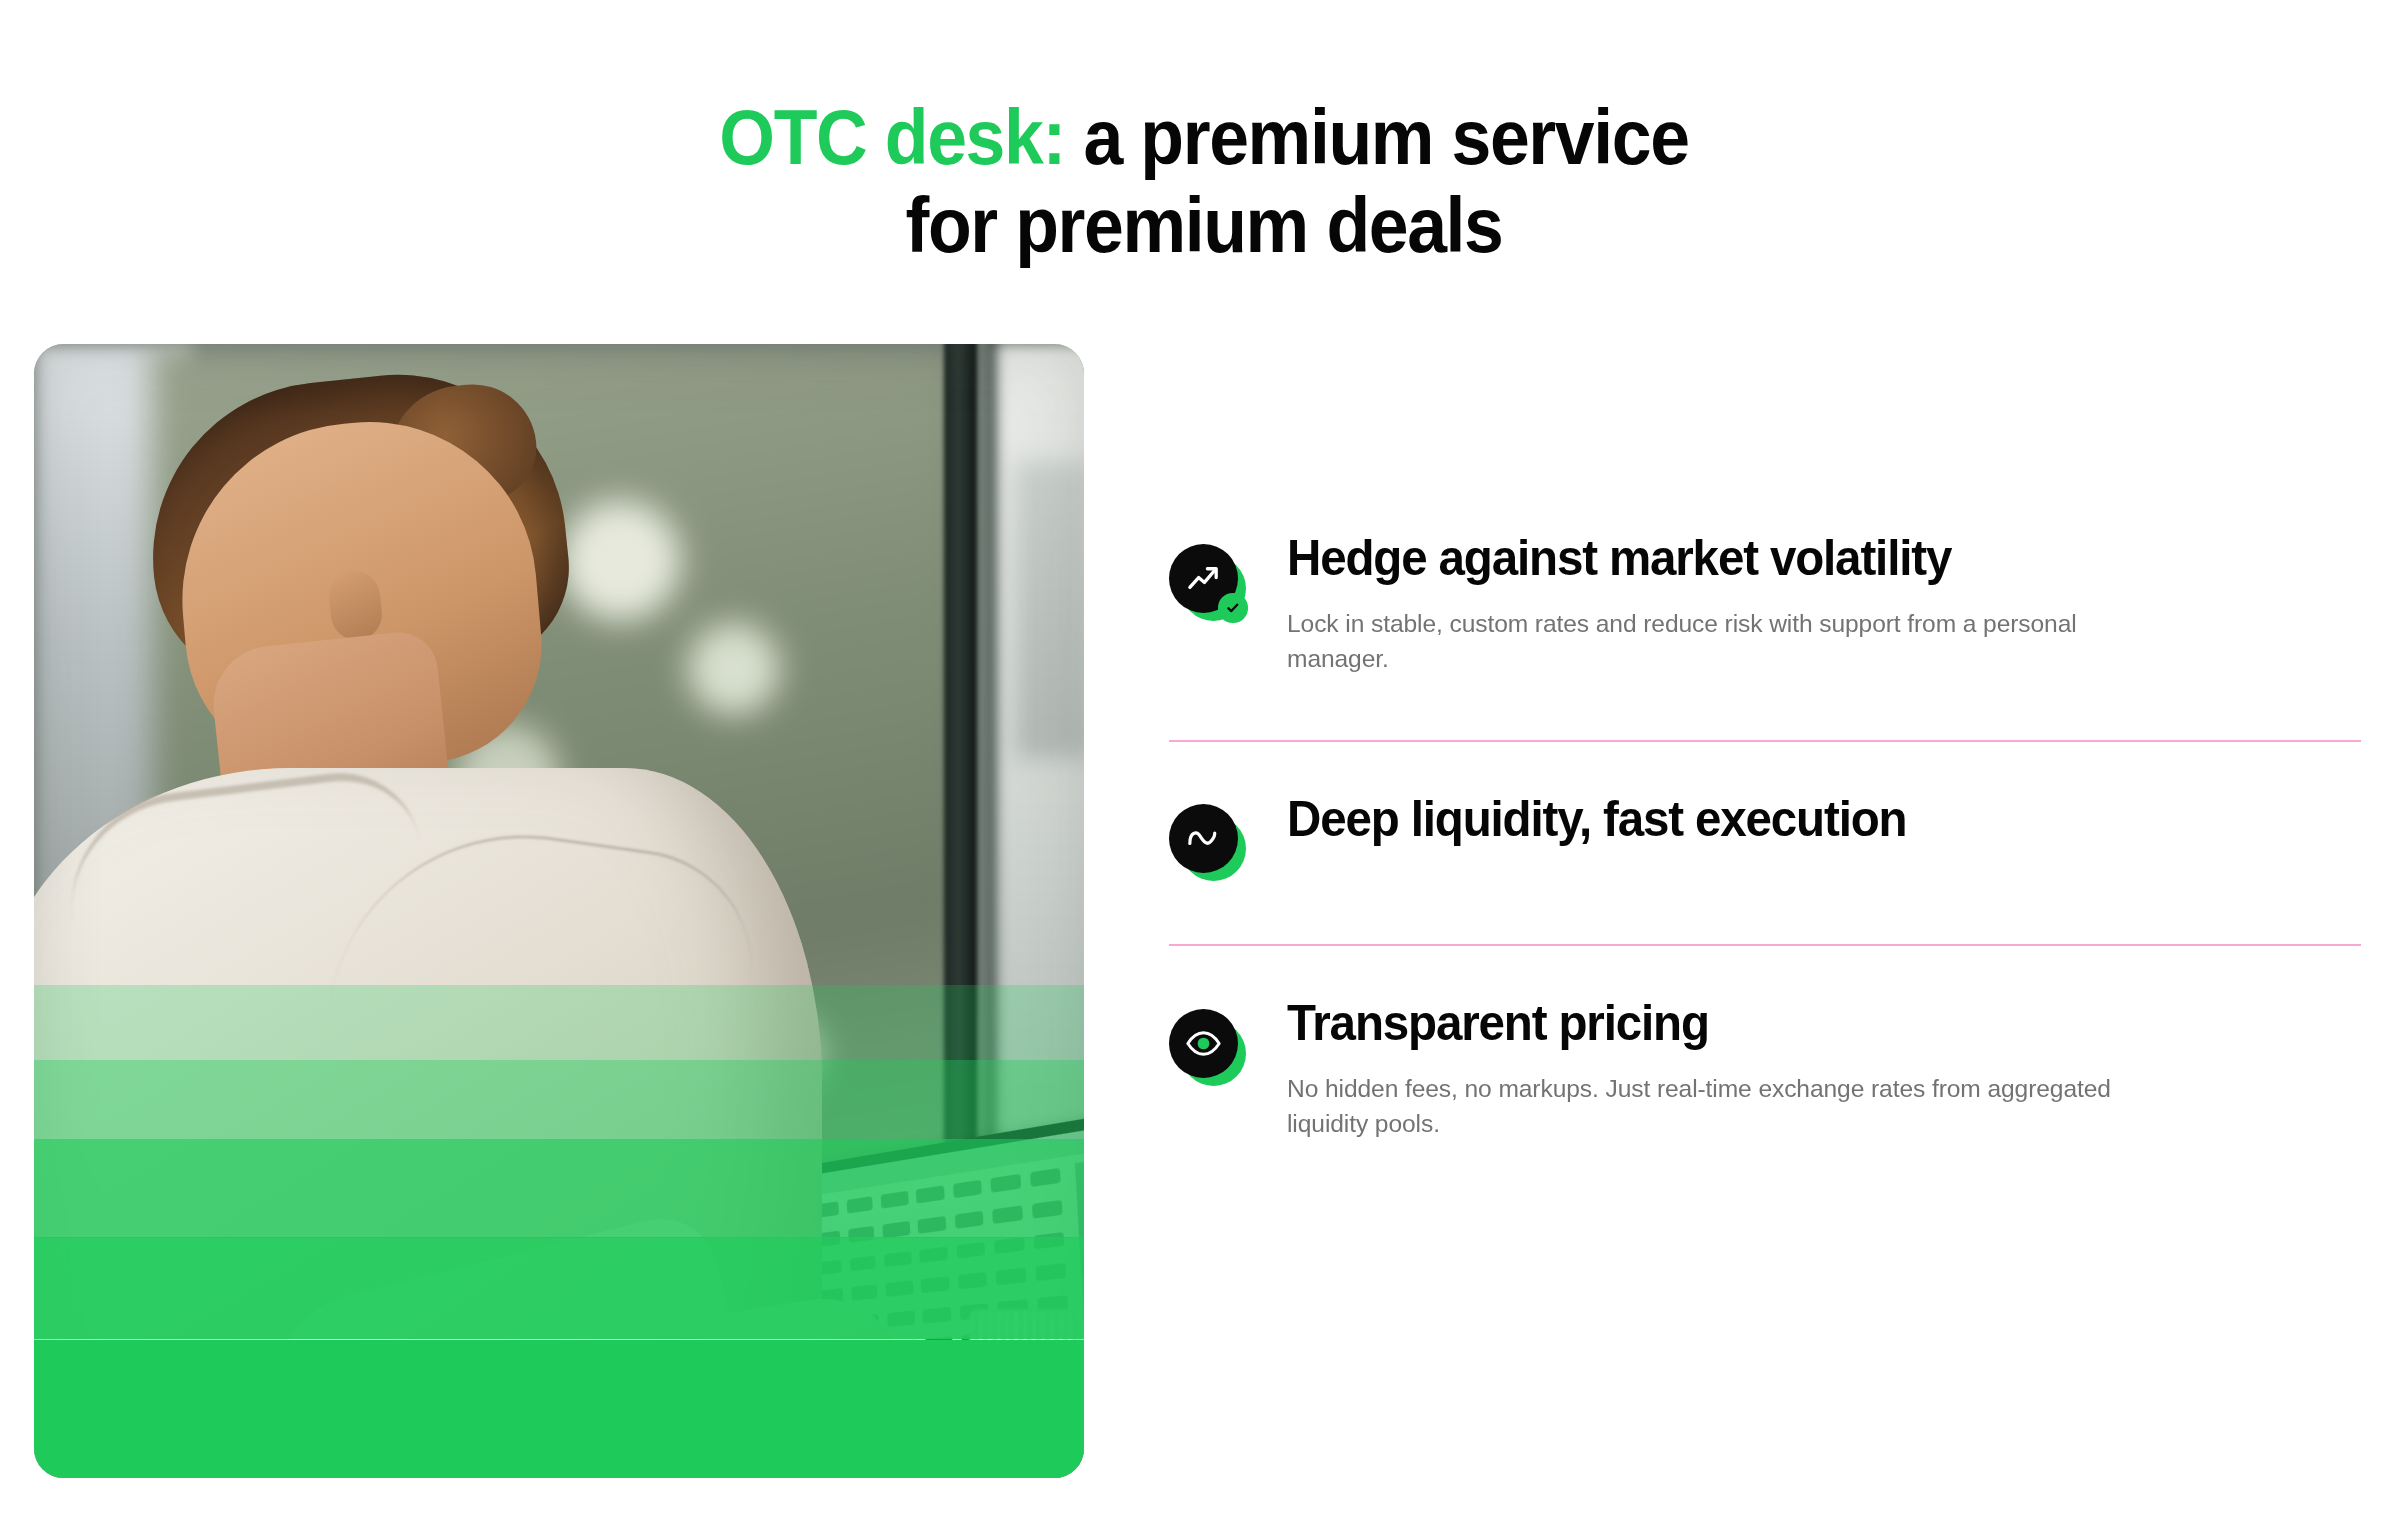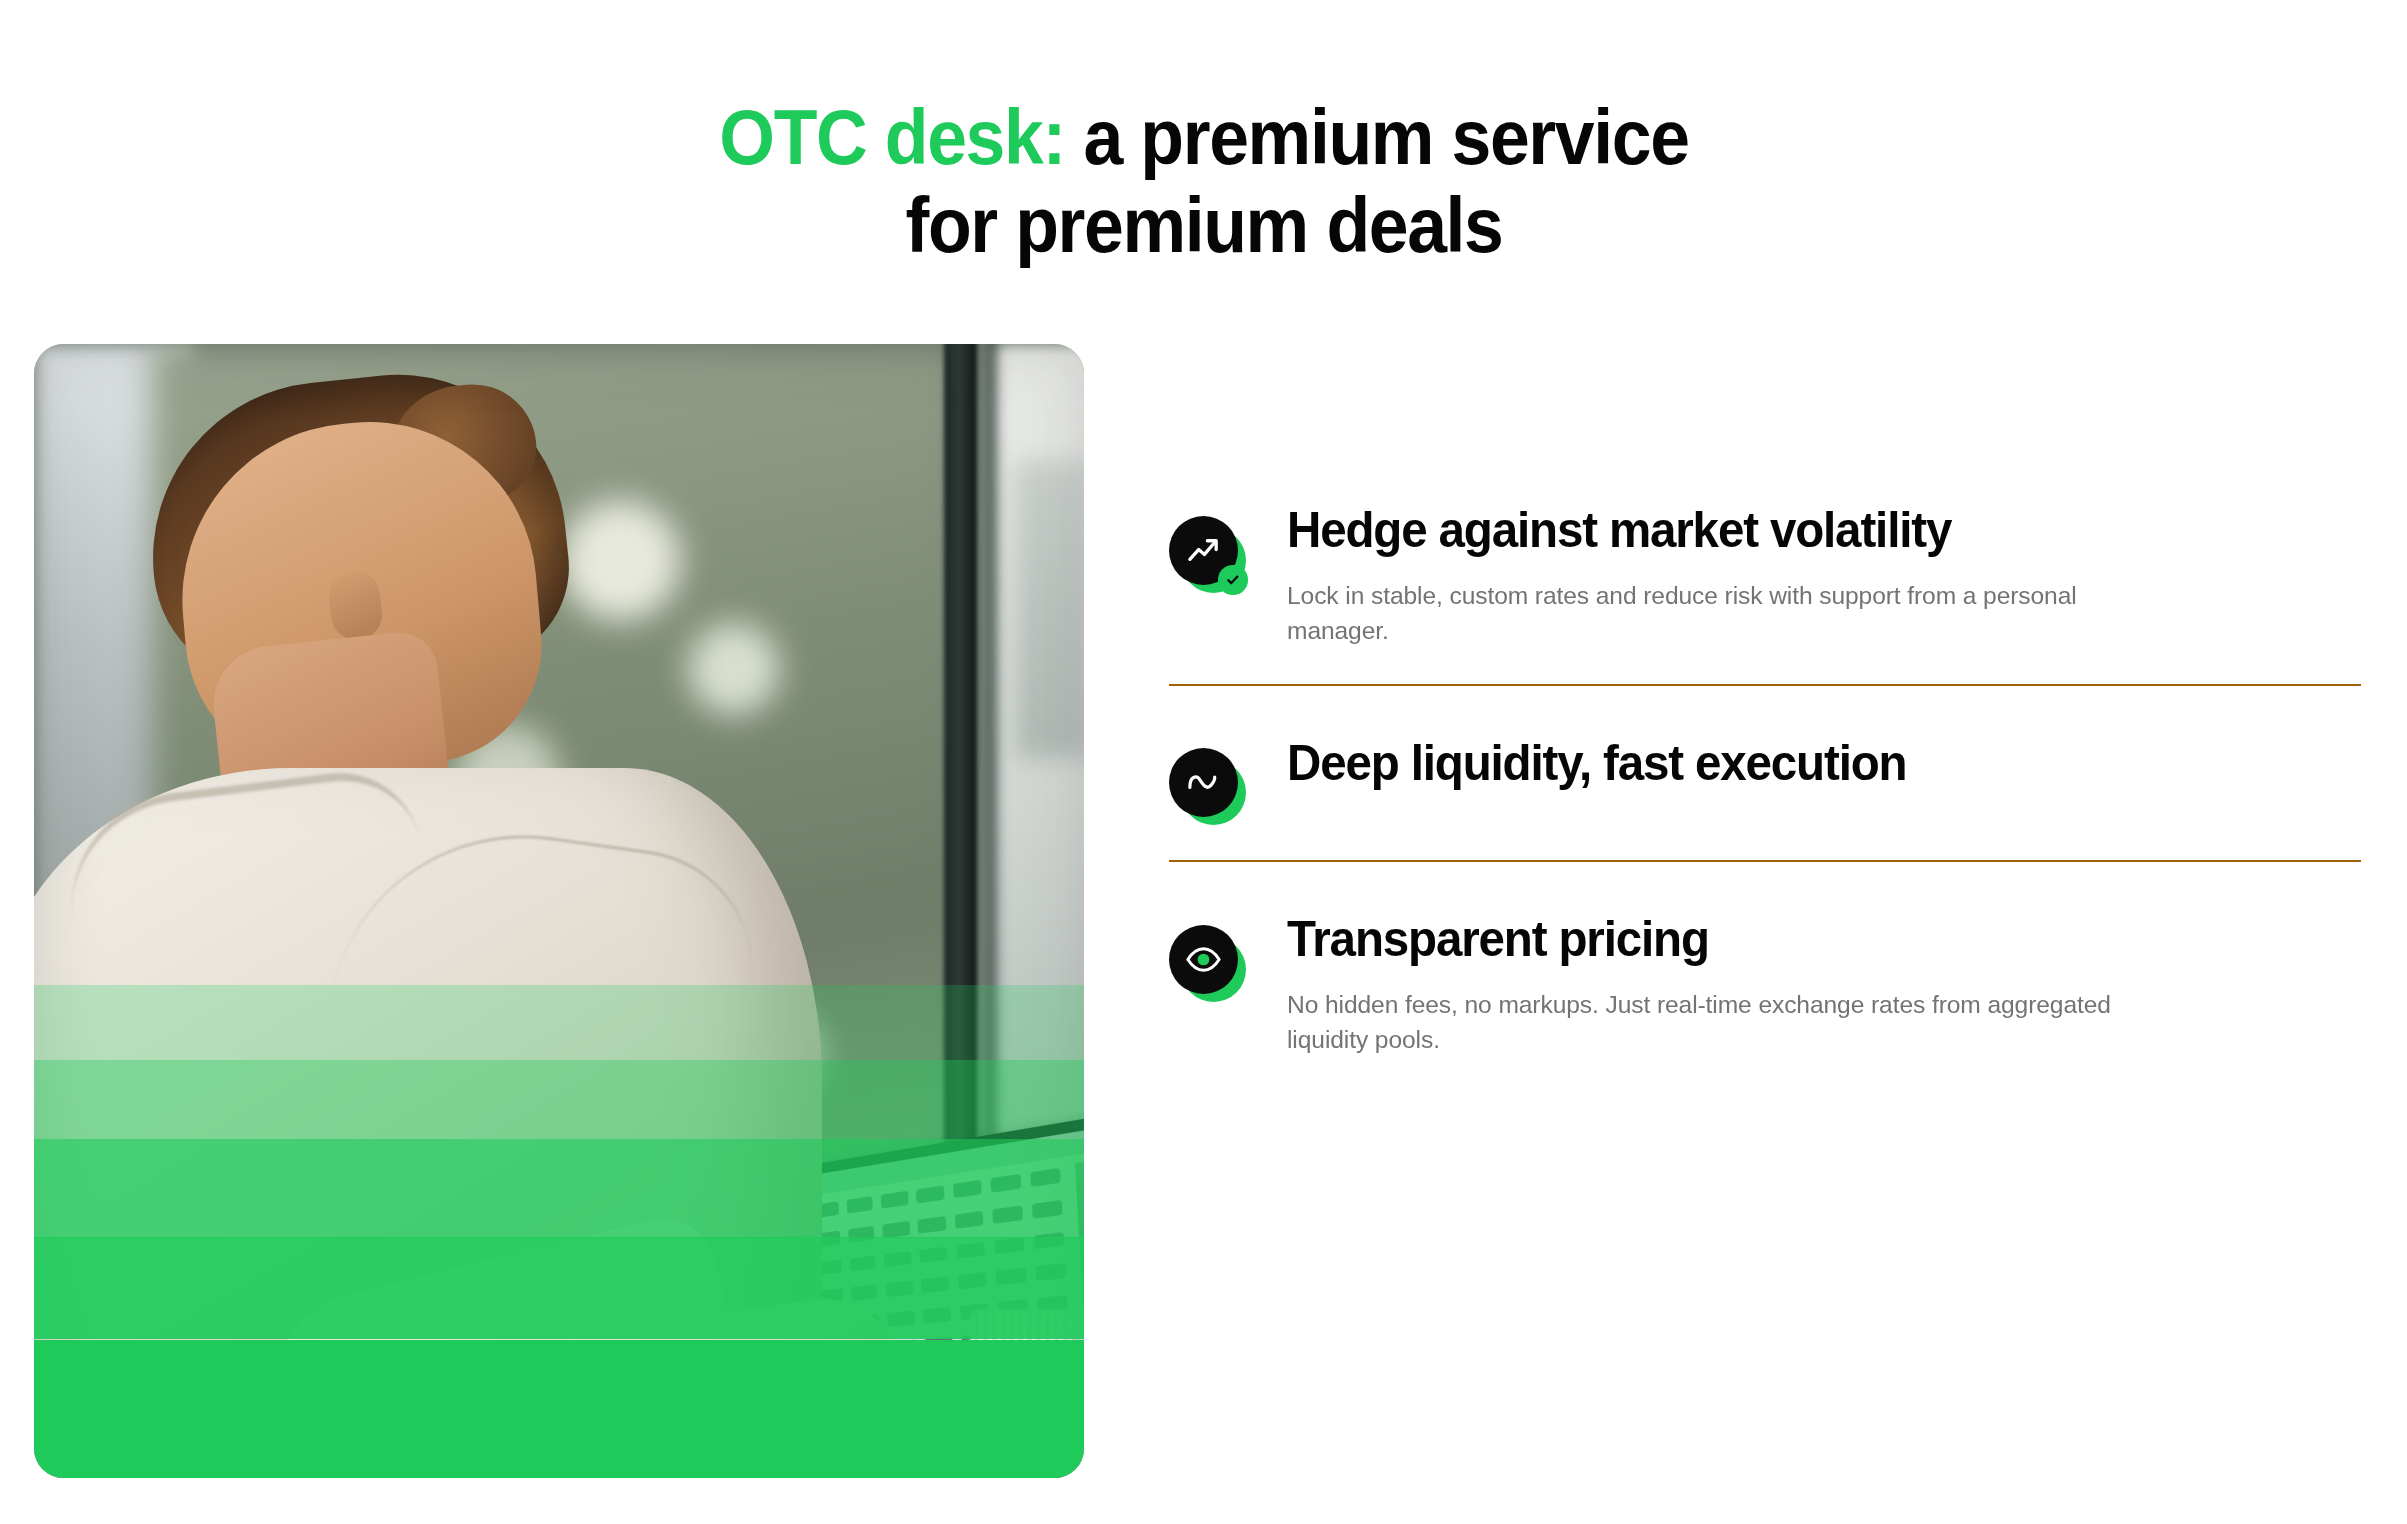--- a/index.html
+++ b/index.html
@@ -289,23 +289,24 @@
     position: absolute;
     left: 1169px;
     top: 502px;
     width: 1192px;
   }
   .feature-row {
     display: flex;
     align-items: flex-start;
     gap: 41px;
     padding: 0 0 35px 0;
+    margin-top: 28px;
   }
   .feature-row + .feature-row {
-    border-top: 2px solid #a16207;
+    border-top: 2px solid #f9a8d4;
     padding-top: 49px;
   }
   .feature-icon {
     position: relative;
     width: 77px;
     height: 77px;
     flex: 0 0 77px;
     margin-top: 13.8px;
   }
   .feature-icon .halo {

